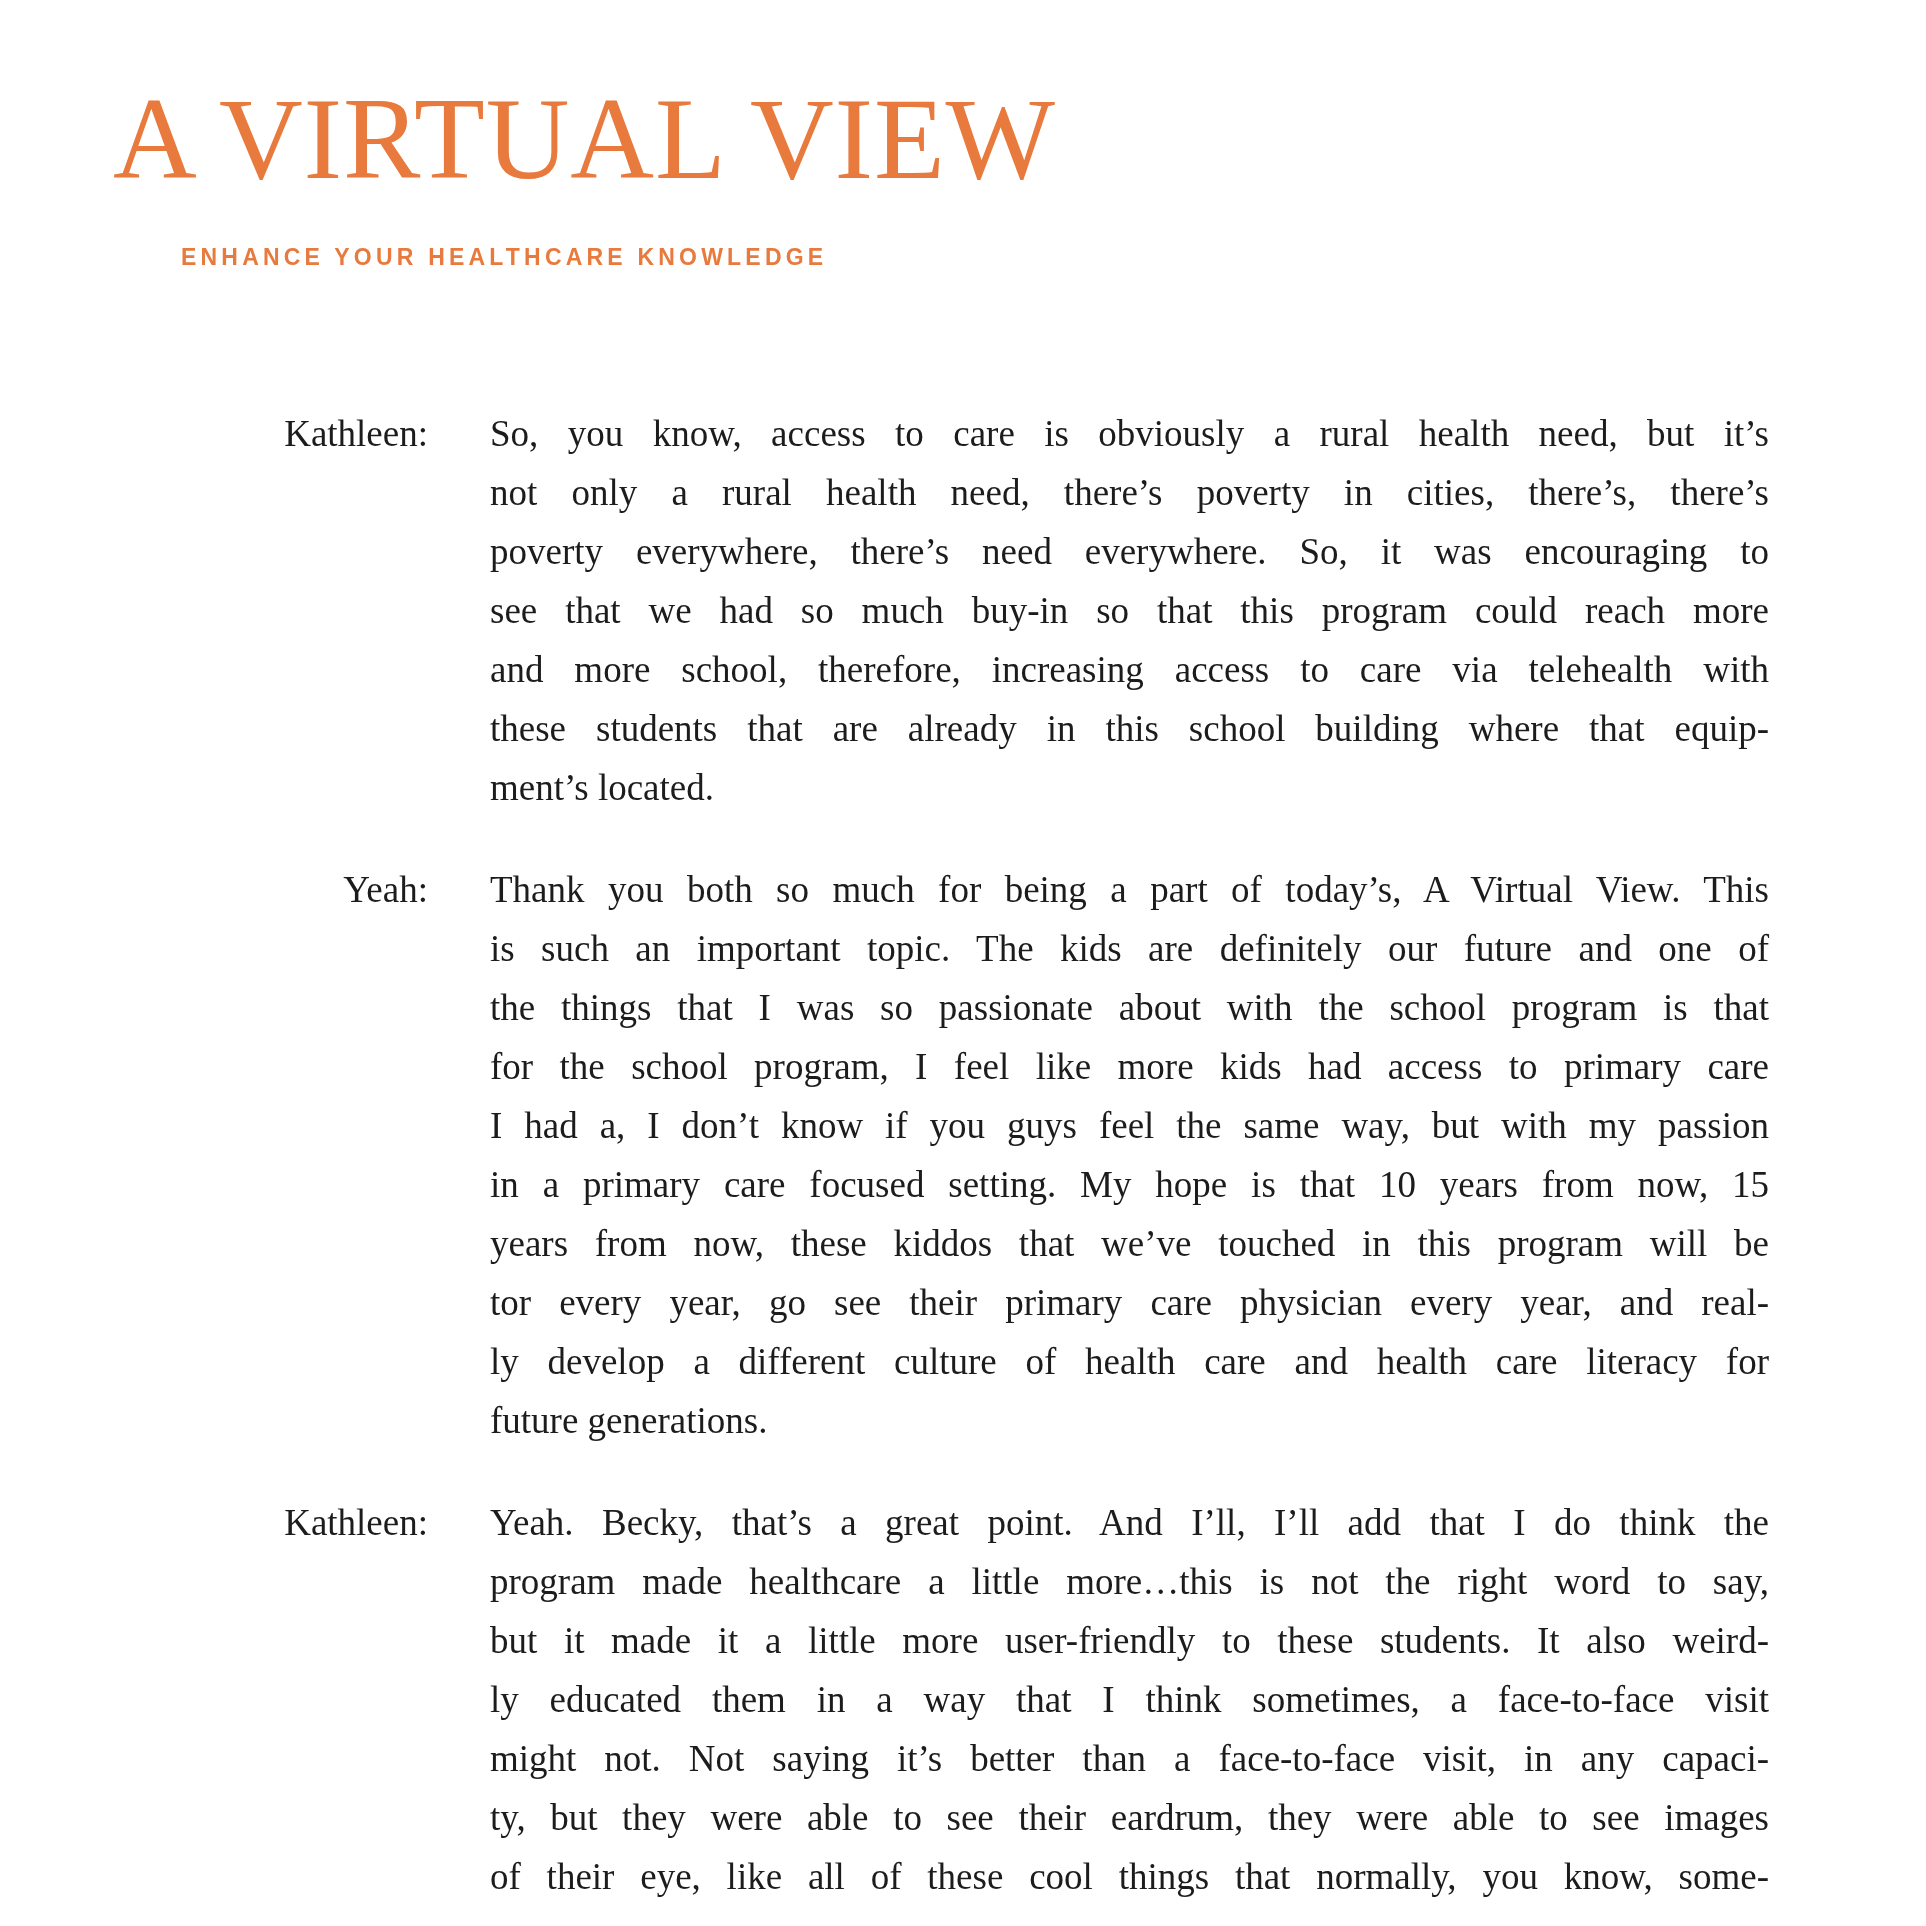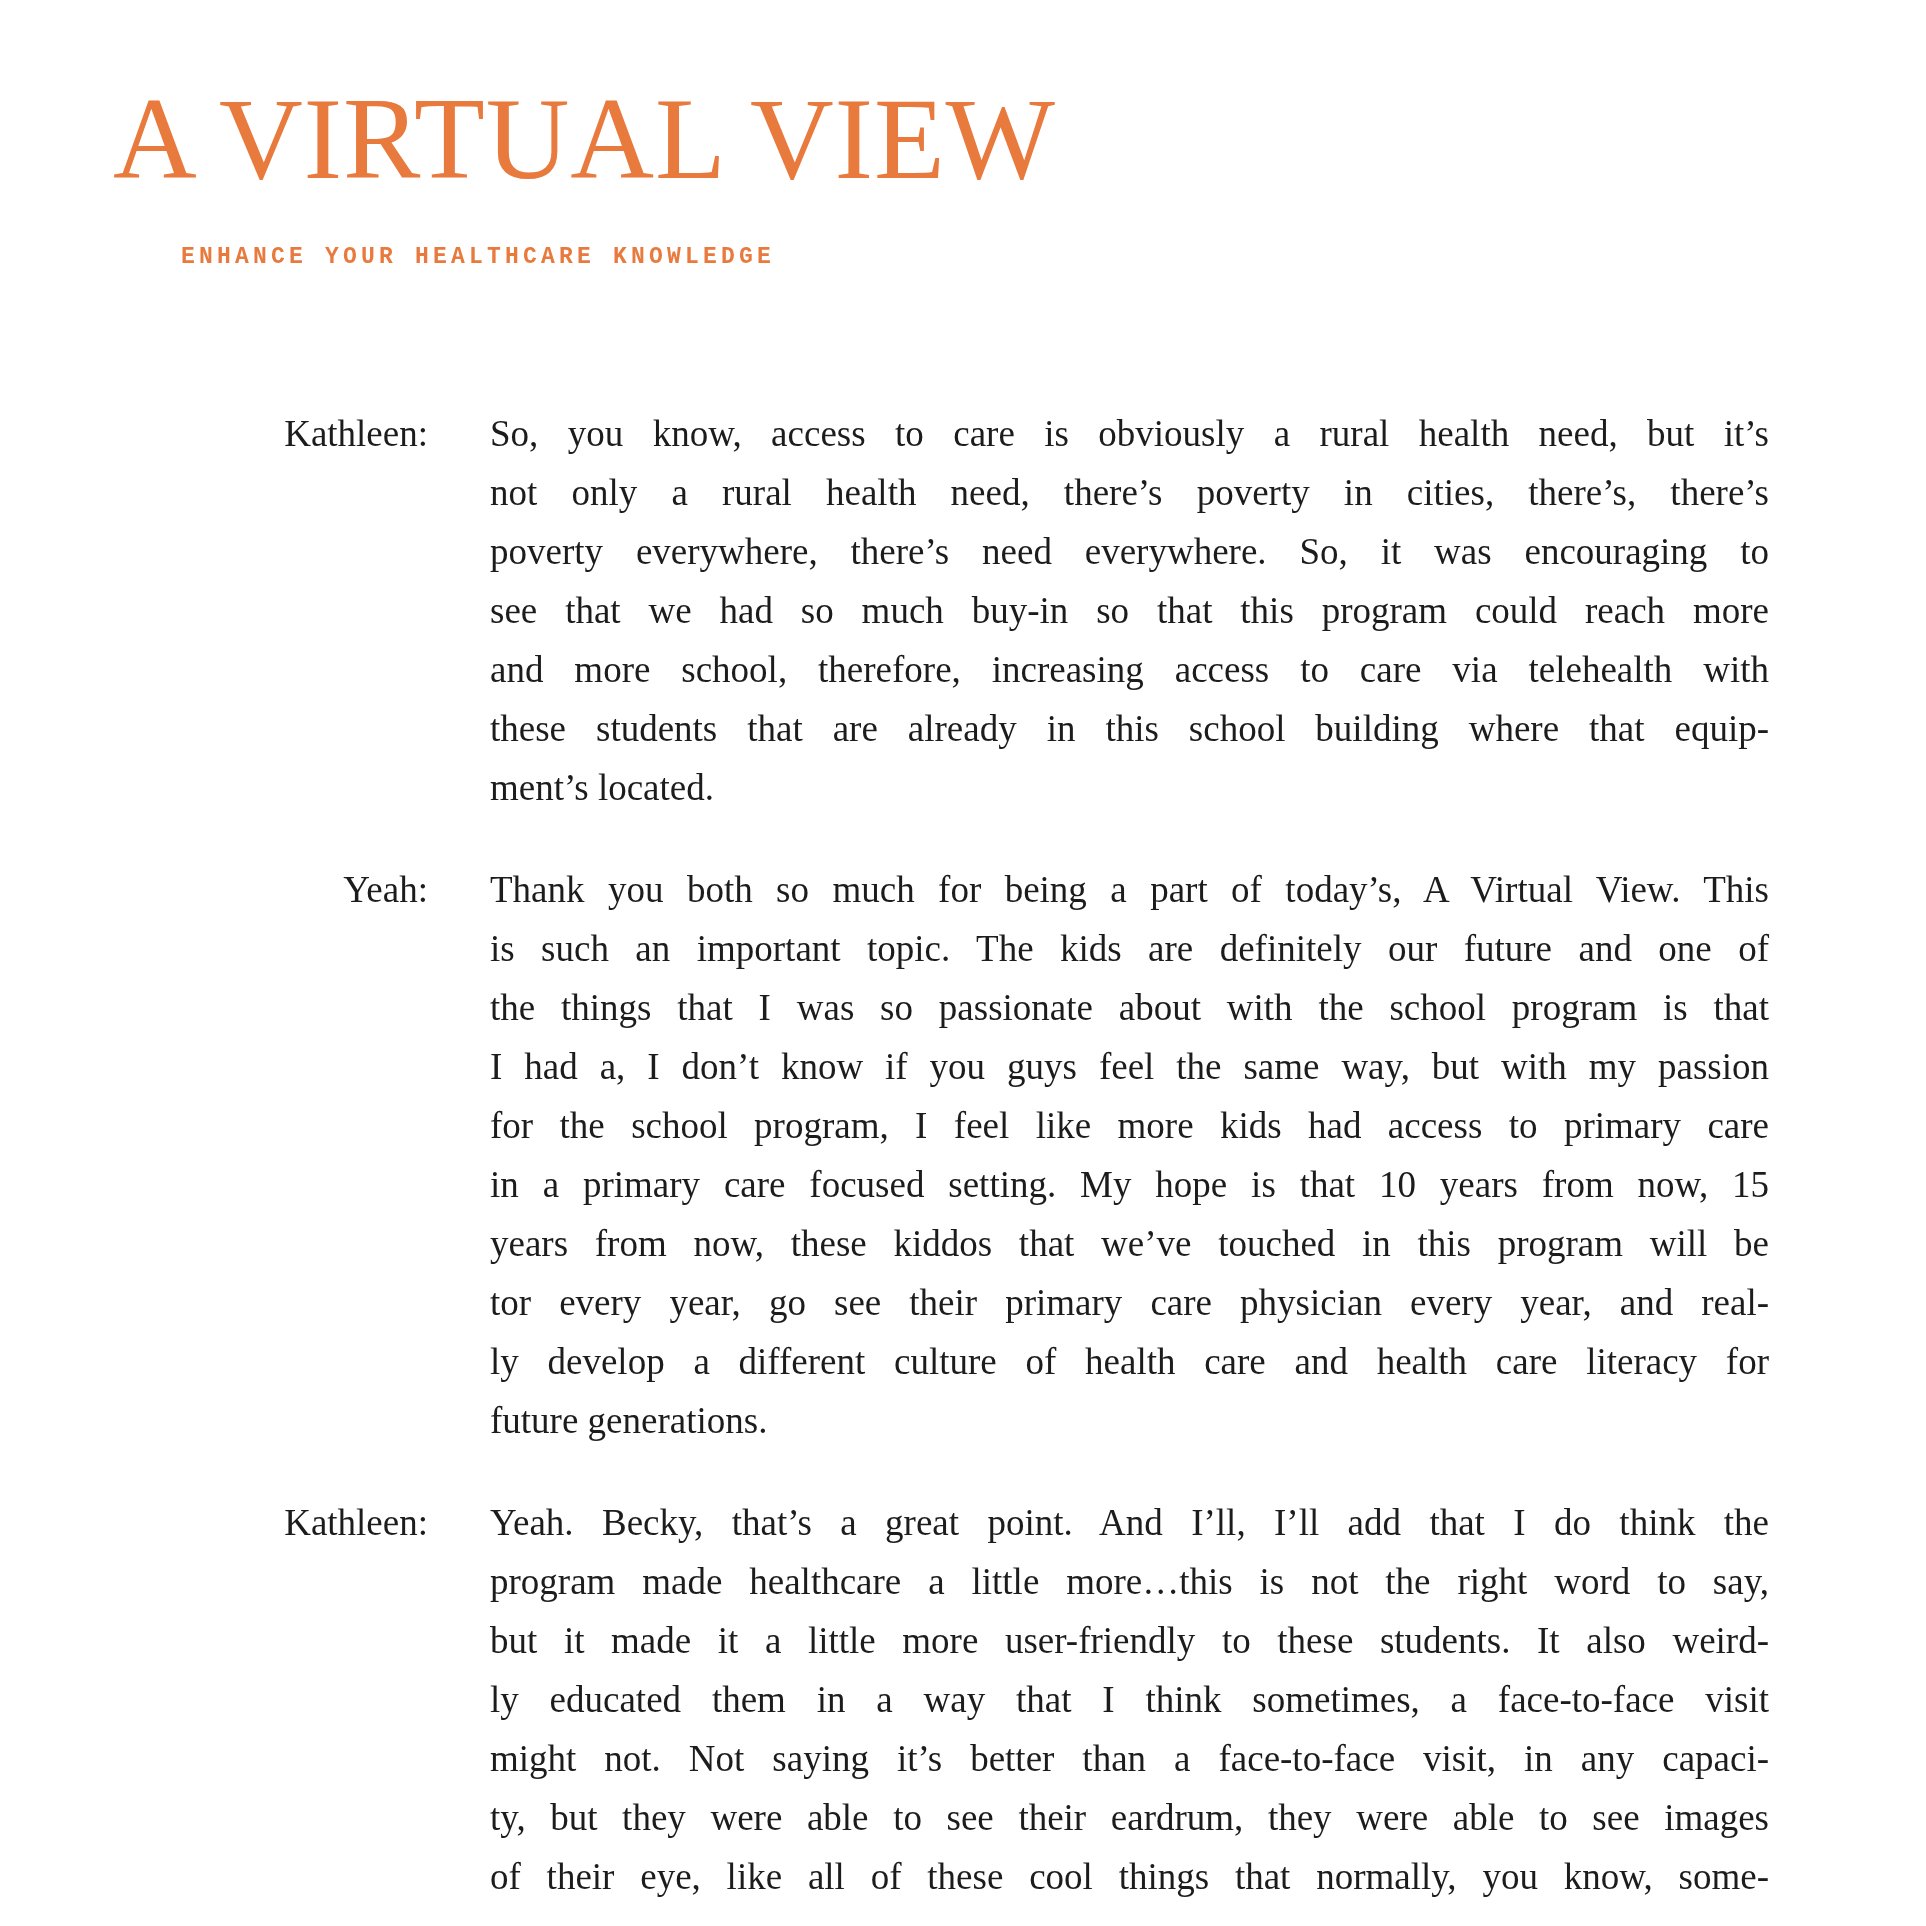--- a/index.html
+++ b/index.html
@@ -14,21 +14,21 @@
   .title{
     position:absolute;left:113px;top:76px;
     font-family:Liberation Serif, serif;
     font-size:116px;line-height:1.1;
     letter-spacing:0.8px;
     color:var(--accent,#e87a3e);
     white-space:nowrap;
   }
   .subtitle{
     position:absolute;left:181px;top:245px;
-    font-family:Liberation Mono, monospace;
+    font-family:Liberation Sans, sans-serif;
     font-weight:700;
     font-size:23px;line-height:1.1;
     letter-spacing:4.2px;
     color:var(--accent,#e87a3e);
     white-space:nowrap;
     text-align:center;
   }
   
   .transcript{
     position:absolute;left:0;top:404px;width:1965px;
@@ -76,22 +76,22 @@
           <div class="line">these students that are already in this school building where that equip-</div>
           <div class="line last">ment’s located.</div>
         </div>
       </div>
       <div class="entry">
         <div class="speaker">Yeah:</div>
         <div class="lines">
           <div class="line">Thank you both so much for being a part of today’s, A Virtual View. This</div>
           <div class="line">is such an important topic. The kids are definitely our future and one of</div>
           <div class="line">the things that I was so passionate about with the school program is that</div>
+          <div class="line">for the school program, I feel like more kids had access to primary care</div>
           <div class="line">I had a, I don’t know if you guys feel the same way, but with my passion</div>
-          <div class="line">for the school program, I feel like more kids had access to primary care</div>
           <div class="line">in a primary care focused setting. My hope is that 10 years from now, 15</div>
           <div class="line">years from now, these kiddos that we’ve touched in this program will be</div>
           <div class="line">tor every year, go see their primary care physician every year, and real-</div>
           <div class="line">ly develop a different culture of health care and health care literacy for</div>
           <div class="line last">future generations.</div>
         </div>
       </div>
       <div class="entry">
         <div class="speaker">Kathleen:</div>
         <div class="lines">

